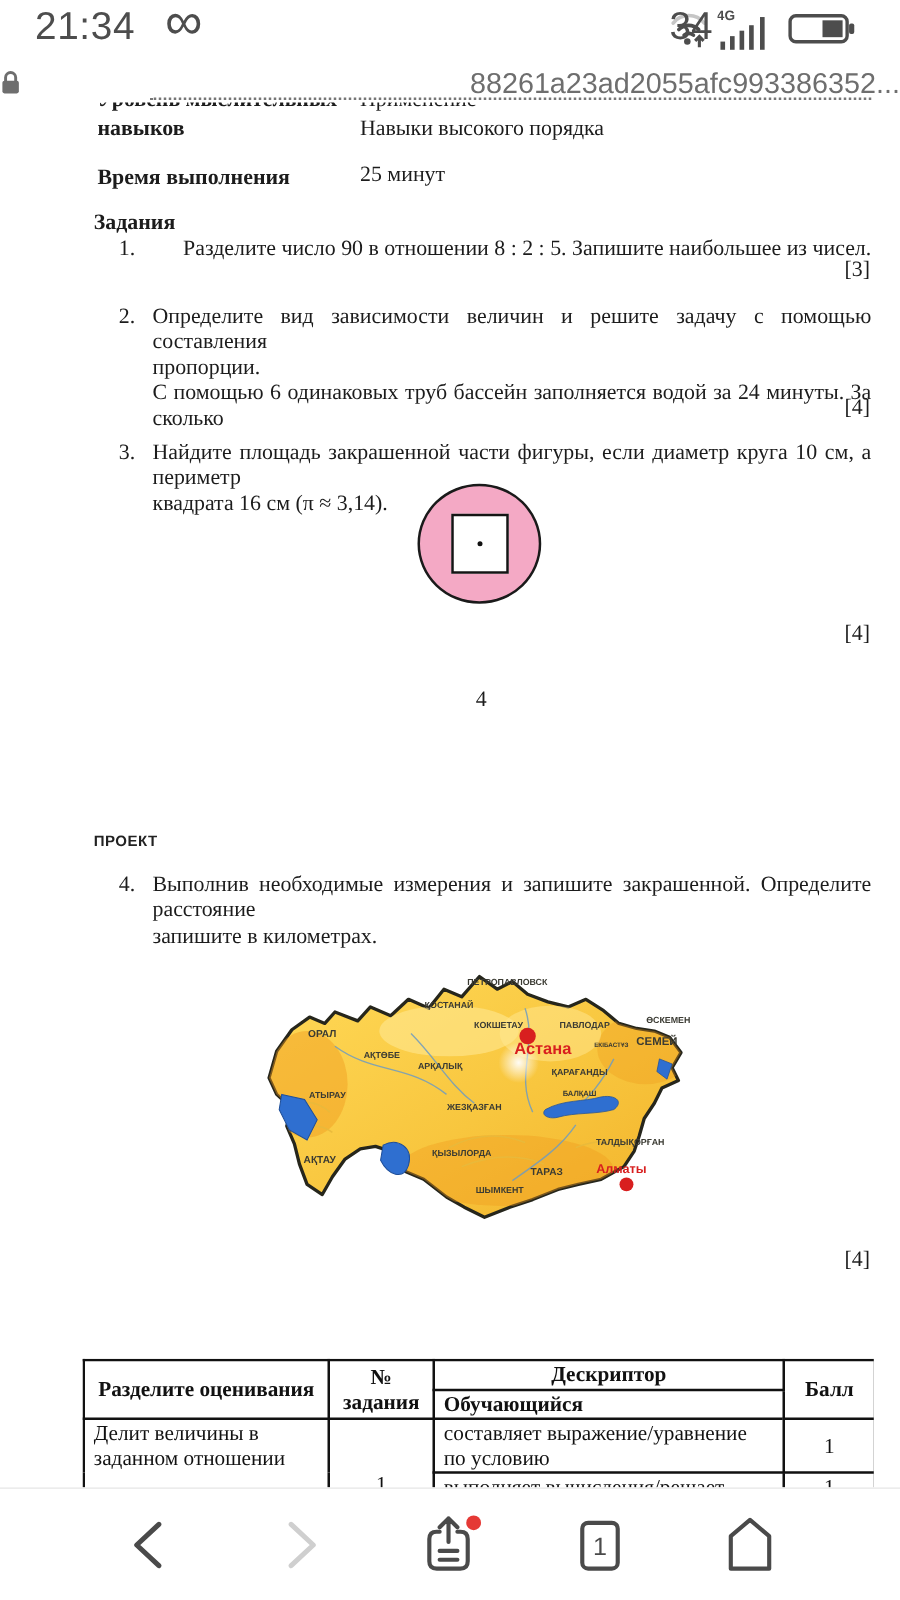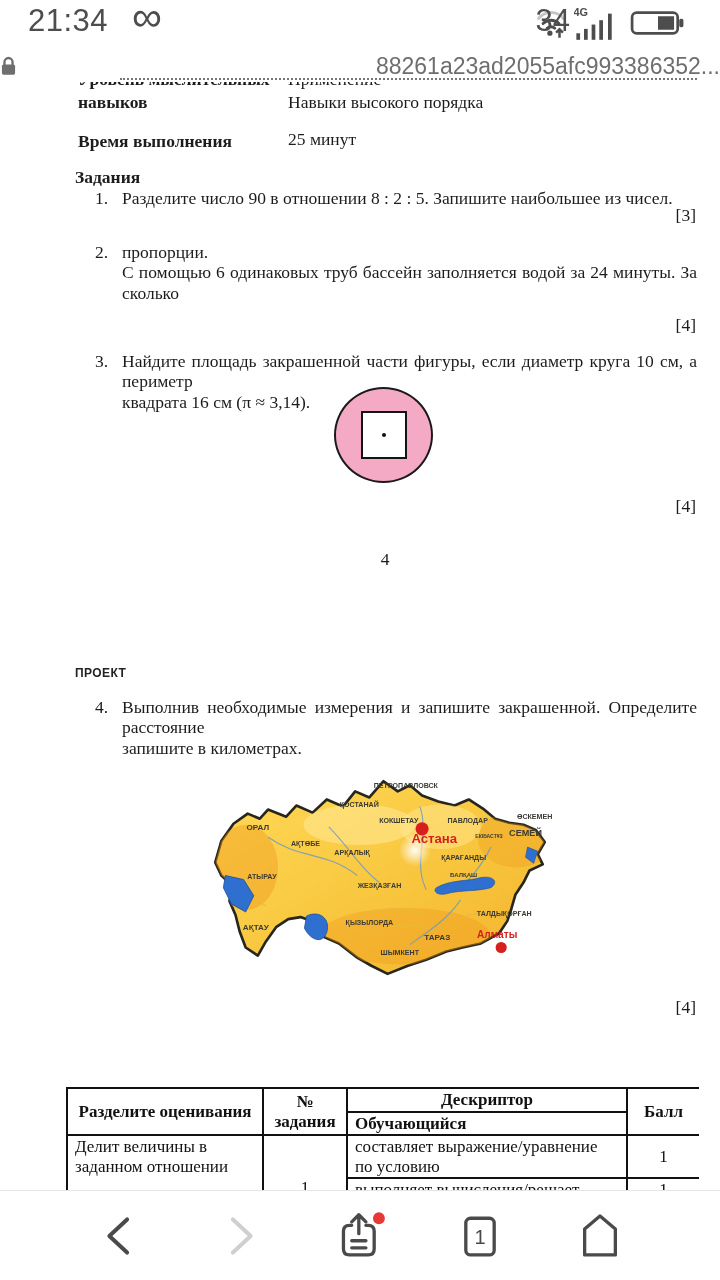--- a/index.html
+++ b/index.html
@@ -119,27 +119,28 @@
   </div>
 
   <span class="abs b" style="left:78px;top:92px;">навыков</span>
   <span class="abs" style="left:288px;top:92px;">Навыки высокого порядка</span>
   <span class="abs b" style="left:78px;top:131px;">Время выполнения</span>
   <span class="abs" style="left:288px;top:129px;text-align:center;">25 минут</span>
 
   <span class="abs b" style="left:75px;top:167px;">Задания</span>
 
   <span class="task-num" style="top:188px;">1.</span>
-  <div class="task-lines" style="top:188px;">
+  <div class="task-lines" style="top:188px;text-align:right;">
     <div class="ln">Разделите число 90 в отношении 8 : 2 : 5. Запишите наибольшее из чисел.</div>
   </div>
   <span class="mark" style="top:205px;">[3]</span>
 
   <span class="task-num" style="top:242px;">2.</span>
   <div class="task-lines" style="top:242px;">
+    <div class="ln j">Определите вид зависимости величин и решите задачу с помощью составления</div>
     <div class="ln">пропорции.</div>
     <div class="ln j">С помощью 6 одинаковых труб бассейн заполняется водой за 24 минуты. За сколько</div>
   </div>
   <span class="mark" style="top:315px;">[4]</span>
 
   <span class="task-num" style="top:351px;">3.</span>
   <div class="task-lines" style="top:351px;">
     <div class="ln j">Найдите площадь закрашенной части фигуры, если диаметр круга 10 см, а периметр</div>
     <div class="ln">квадрата 16 см (π ≈ 3,14).</div>
   </div>

